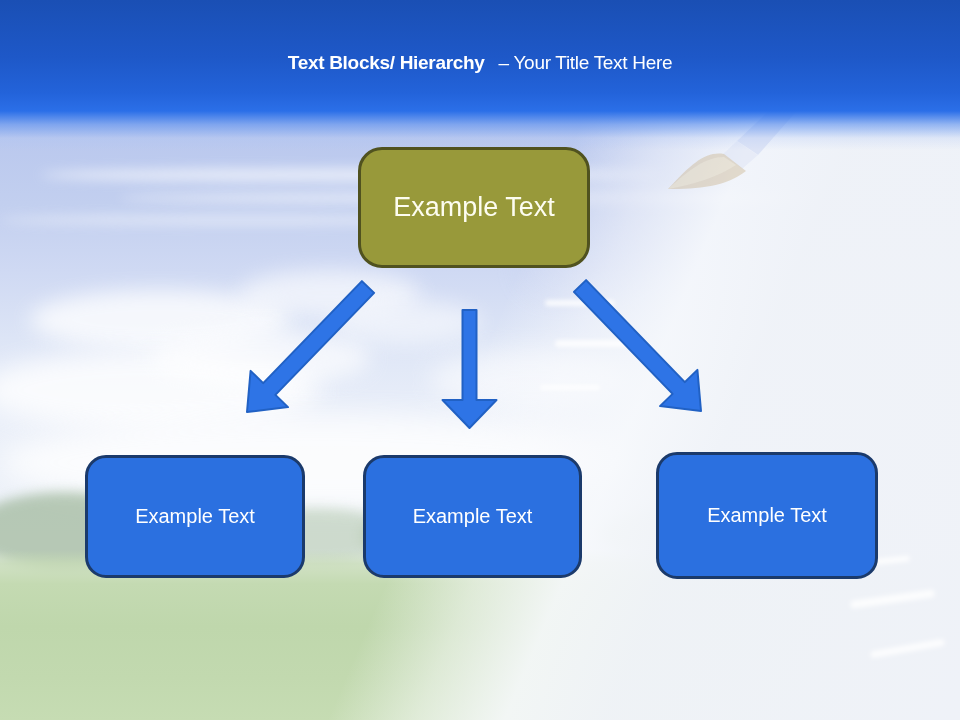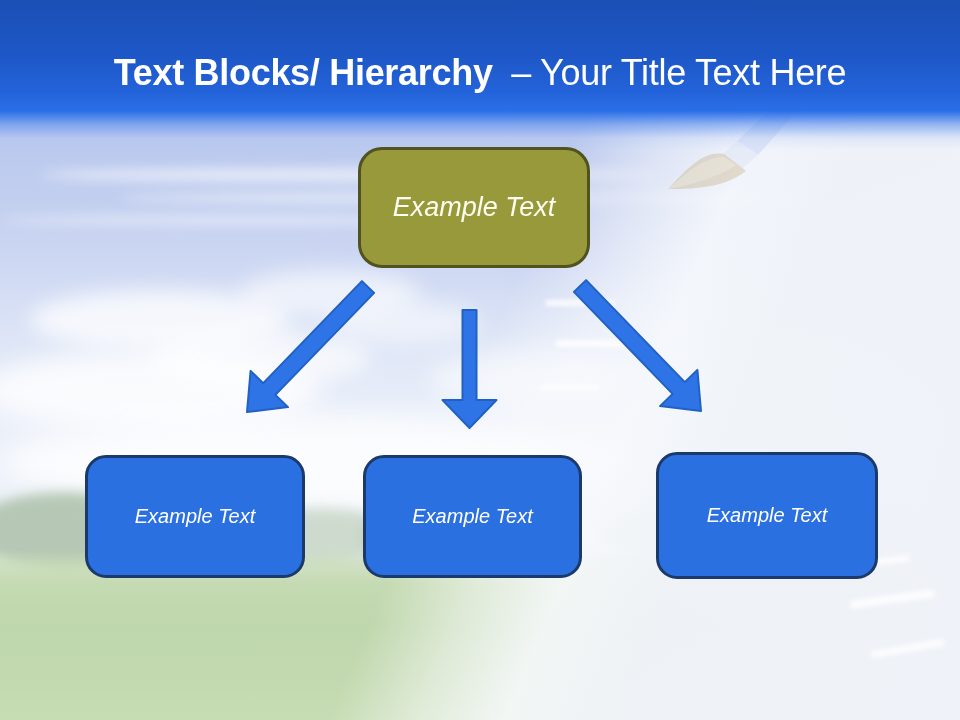--- a/index.html
+++ b/index.html
@@ -55,30 +55,30 @@
   .s6{left:820px;top:560px;width:90px;height:6px;transform:rotate(-6deg);}
   .brush{position:absolute;left:540px;top:105px;opacity:.55;}
   
   .header{
     position:absolute;left:0;top:0;width:960px;height:150px;
     background:linear-gradient(180deg,#1a4fb4 0%,#1e58c8 38%,#2363da 62%,
       #2b6fe8 74%,rgba(86,140,238,.6) 83%,rgba(170,195,245,.25) 92%,rgba(225,233,250,0) 100%);
   }
   .title{
     position:absolute;left:0;top:52px;width:960px;text-align:center;
-    color:#fff;font-size:36px;letter-spacing:-.3px;white-space:nowrap;
+    color:#fff;font-size:19px;letter-spacing:-.3px;white-space:nowrap;
   }
   .title .bold{font-weight:700;}
   .title .reg{font-weight:400;margin-left:9px;}
   
   .arrows{position:absolute;left:0;top:0;width:960px;height:720px;pointer-events:none;}
   
   .box{
     position:absolute;display:flex;align-items:center;justify-content:center;
-    color:#fff;text-align:left;box-sizing:border-box;font-style:italic;
+    color:#fff;text-align:left;box-sizing:border-box;
   }
   .root-box{
     left:358px;top:147px;width:232px;height:121px;border-radius:24px;
     background:#98993a;border:3px solid #50521f;font-size:27px;color:#fdfdf0;
   }
   .child-box{
     background:#2b70e0;border:3px solid #1b3a6b;border-radius:21px;
     font-size:20px;
   }
   .child-1{left:85px;top:455px;width:220px;height:123px;}

